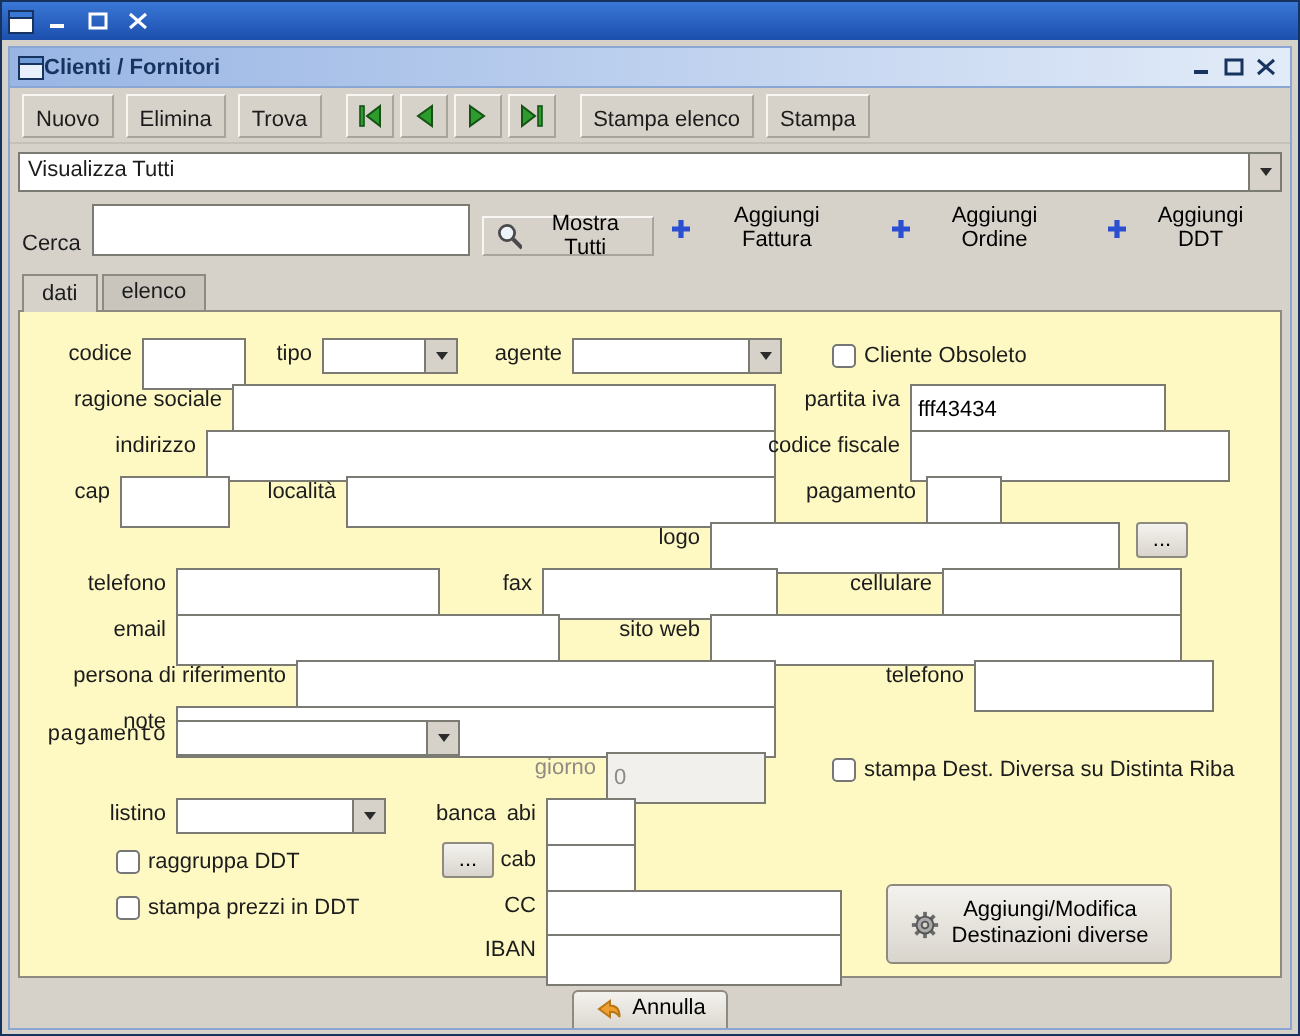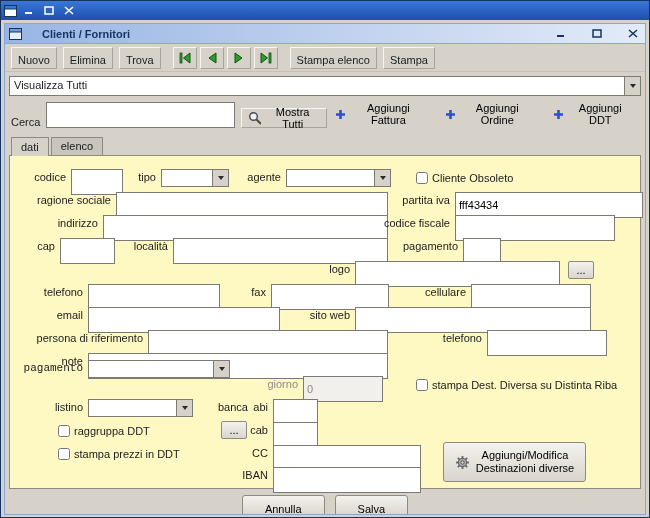--- a/index.html
+++ b/index.html
@@ -31,21 +31,21 @@
   }
   
   .inner {
     position: absolute; left: 3px; top: 22px;
     width: 642px; height: 492px;
     border: 1px solid #8aa6d2;
     background: #d6d2ca;
     overflow: hidden;
   }
   .inner-titlebar {
-    display: flex; align-items: center; gap: 20px;
+    display: flex; align-items: center; gap: 0;
     height: 20px; padding: 0 4px;
     background: linear-gradient(to right, #98b5e4, #e2ebf8);
     border-bottom: 1px solid #8aa6d2;
   }
   .inner-titlebar .title { flex: 1; color: #17335f; font-weight: bold; }
   .inner-titlebar .winbtn { color: #17335f; }
   
   .toolbar {
     display: flex; align-items: center; gap: 6px;
     height: 28px; padding: 0 6px;
@@ -139,24 +139,24 @@
     display: flex; align-items: center; gap: 6px; justify-content: center;
     background: linear-gradient(#f4f2ee, #d9d5cd);
     border: 1px solid #8e8a80; border-radius: 3px;
     font: inherit; cursor: default; padding: 2px 4px;
   }
   .bigbtn .bigbtn-text { text-align: center; line-height: 13px; }
   
   .footer { display: flex; align-items: center; justify-content: center; gap: 10px; margin-top: 5px; height: 24px; }
   .btn {
     display: inline-flex; align-items: flex-start; gap: 5px;
-    padding: 2px 22px; height: 22px;
+    padding: 2px 10px; height: 22px;
     background: linear-gradient(#f4f2ee, #d9d5cd);
     border: 1px solid #8e8a80; border-radius: 3px;
-    font: inherit; cursor: default; flex-direction: column;
+    font: inherit; cursor: default;
   }
   svg { display: block; }
 </style>
 </head>
 <body>
 
 <div class="window">
 
   <div class="titlebar">
     <svg width="13" height="12">
@@ -342,21 +342,21 @@
       </div>
       <div class="chkfld" style="left:406px;top:13px;">
         <input type="checkbox" style="">
         <span class="cblbl">Cliente Obsoleto</span>
       </div>
 
       <div class="fld" style="left:106px;top:36px;width:272px;">
         <span class="lbl">ragione sociale</span>
         <input class="txt" value="" style="">
       </div>
-      <div class="fld" style="left:445px;top:36px;width:188px;">
+      <div class="fld" style="left:445px;top:36px;width:128px;">
         <span class="lbl">partita iva</span>
         <input class="txt" value="fff43434" style="">
       </div>
 
       <div class="fld" style="left:93px;top:59px;width:285px;">
         <span class="lbl">indirizzo</span>
         <input class="txt" value="" style="">
       </div>
       <div class="fld" style="left:445px;top:59px;width:160px;">
         <span class="lbl">codice fiscale</span>
@@ -493,24 +493,16 @@
 
     </div>
 
     <div class="footer">
       <button class="btn">
         <svg width="14" height="13" viewBox="0 0 14 13">
           <path d="M2.5 6.5 L8 2.5 v2.3 c3.2 0 4.8 1.7 4.8 5.7 c-1.1-2-2.6-2.6-4.8-2.6 v2.6 z" fill="#f0a030" stroke="#b87818"></path>
         </svg>
         <span>Annulla</span>
       </button>
-      <button class="btn">
-        <svg width="13" height="13">
-          <rect x="1" y="1" width="11" height="11" fill="#3d3d3d"></rect>
-          <rect x="3" y="1" width="7" height="4" fill="#cfcfcf"></rect>
-          <rect x="3" y="7" width="7" height="5" fill="#fff"></rect>
-        </svg>
-        <span>Salva</span>
-      </button>
     </div>
 
   </div>
 </div>
 
 </body></html>

